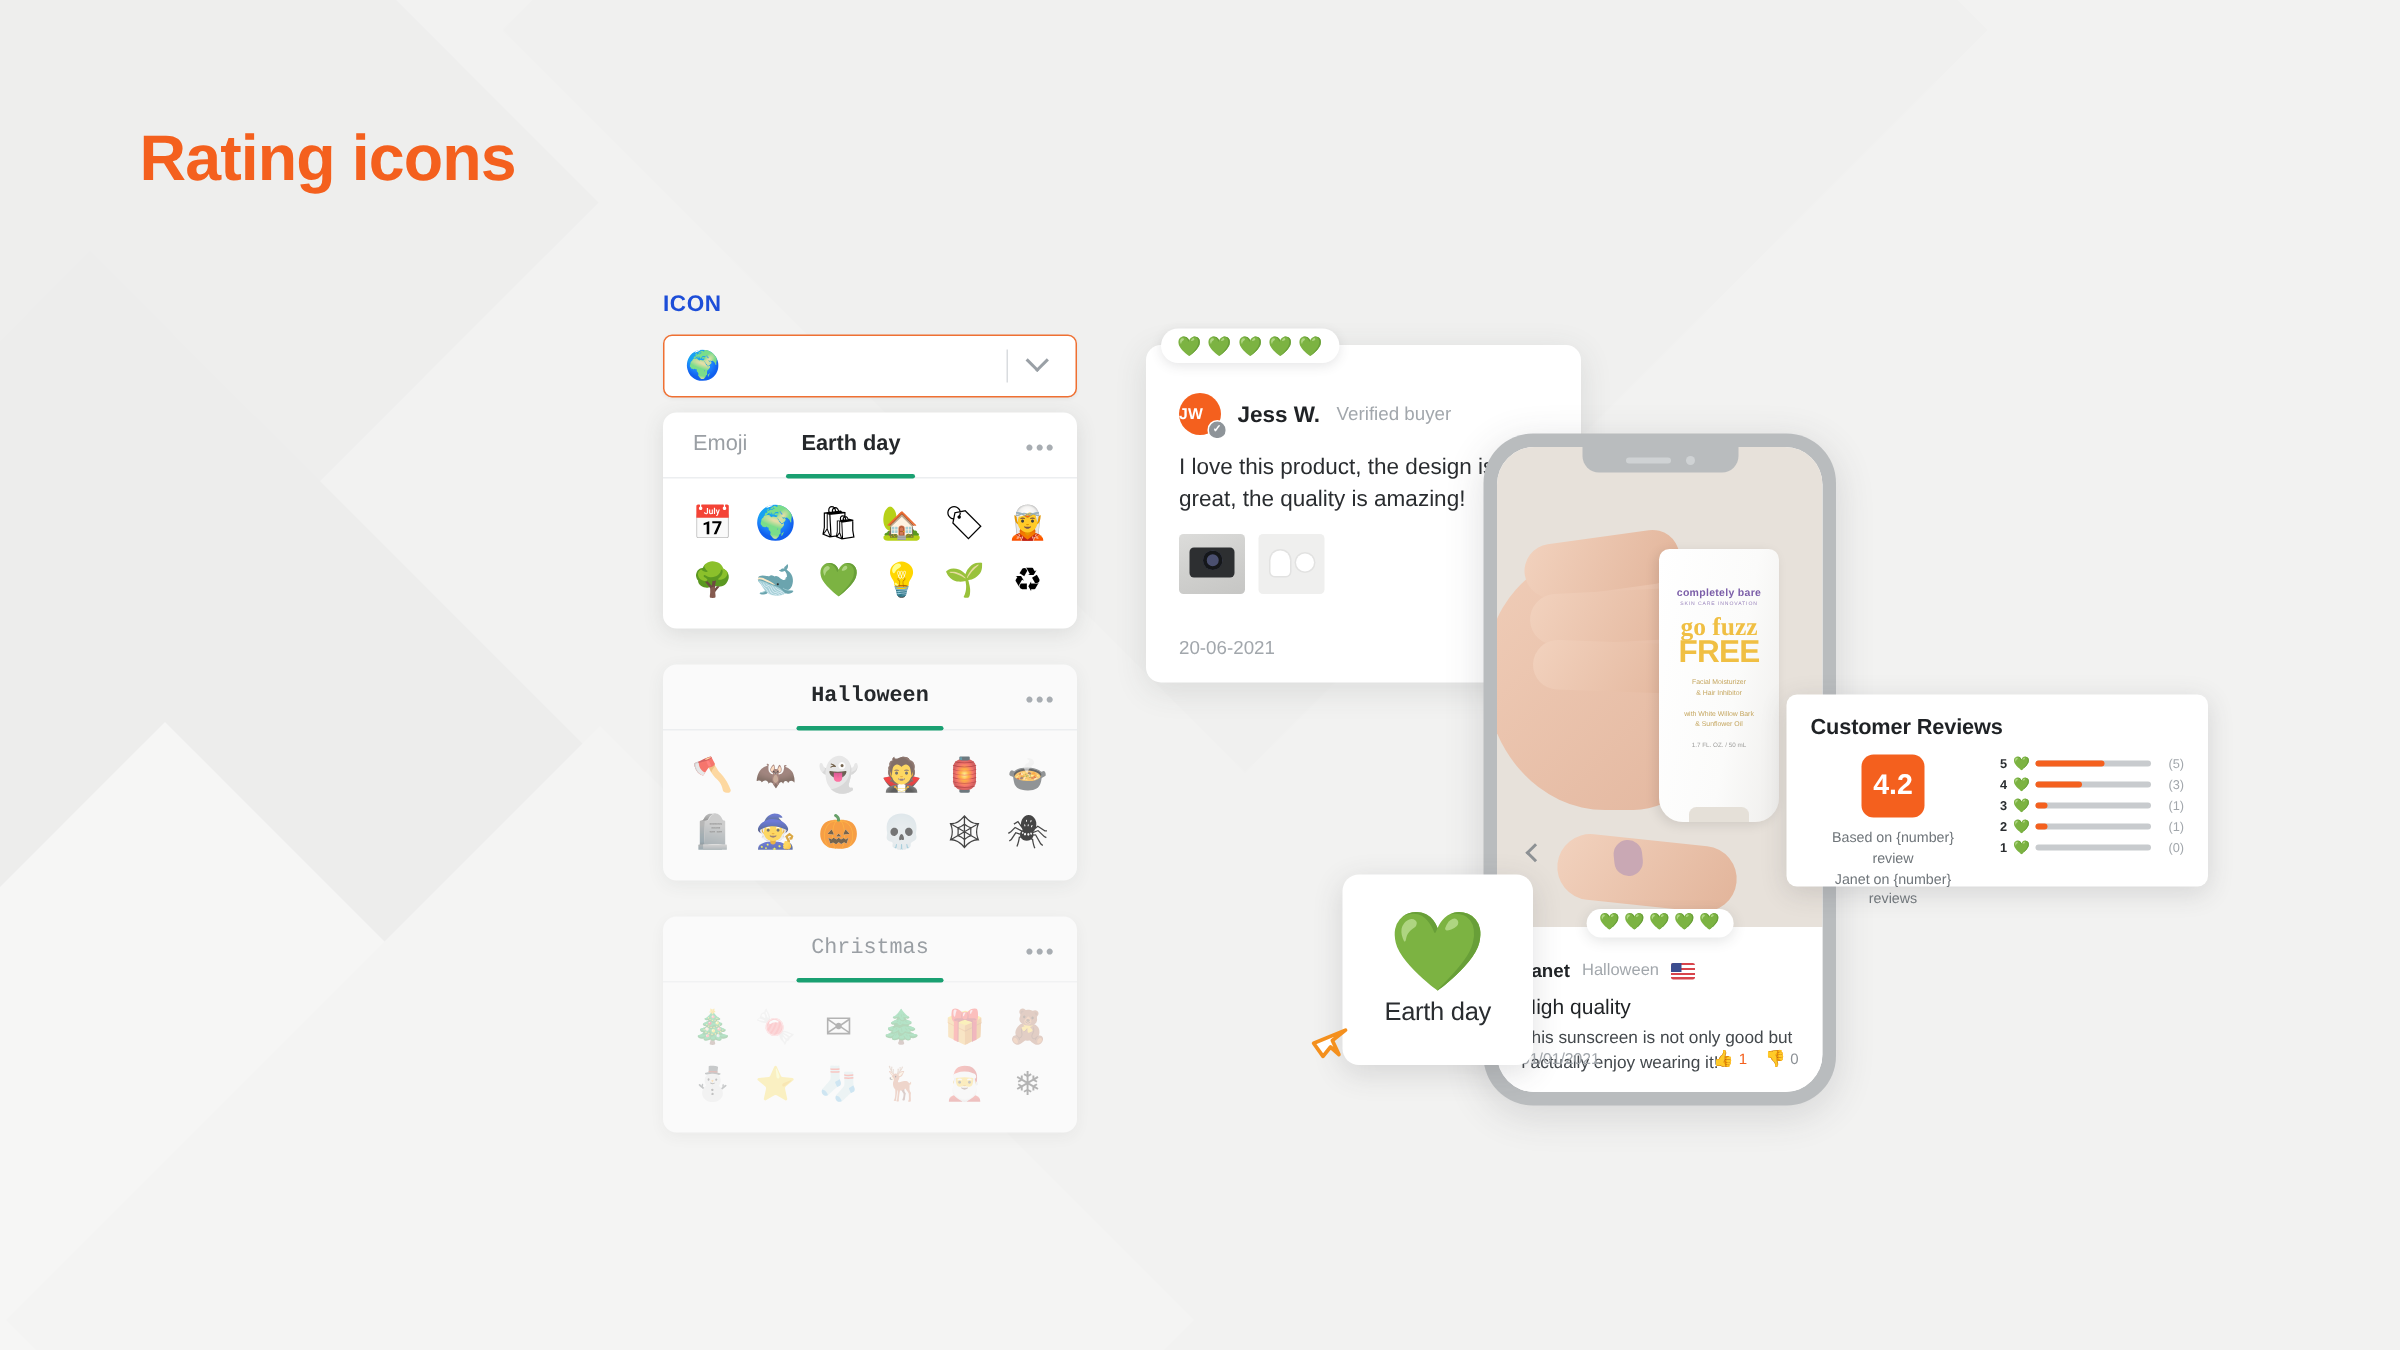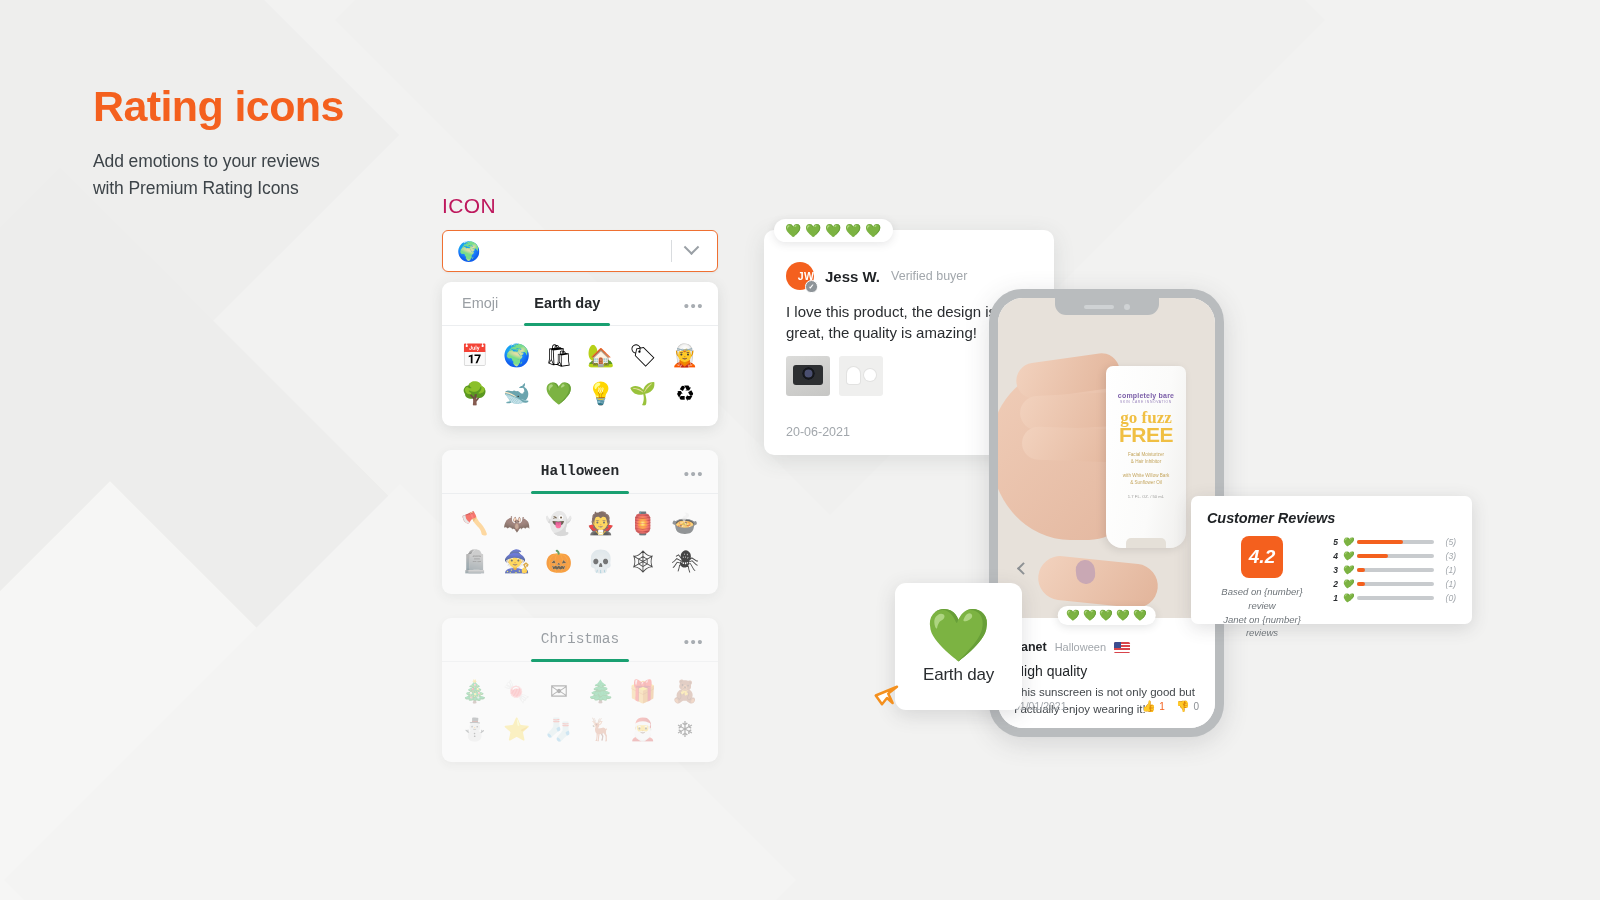--- a/index.html
+++ b/index.html
@@ -32,21 +32,21 @@
     letter-spacing: -0.6px; line-height: 1.12;
   }
   #page-subtitle {
     margin-top: 18px; font-size: 17.5px; color: #3d4449;
     line-height: 1.55; letter-spacing: -0.1px;
   }
 
   
   #icon-col { position: absolute; left: 442px; top: 194px; width: 276px; }
   #icon-label {
-    font-size: 21px; font-weight: 400; color: #be185d;
+    font-size: 15px; font-weight: 700; color: #1d4ed8;
     letter-spacing: 0.4px; margin-bottom: 12px;
   }
   #icon-select {
     height: 42px; background: #fff; border: 1.6px solid #ef7032;
     border-radius: 6px; display: flex; align-items: center;
     padding: 0 4px 0 14px; box-shadow: 0 1px 3px rgba(0,0,0,.05);
   }
   #icon-select .sel-val { flex: 1; display: flex; align-items: center; }
   .divider-v { width: 1px; height: 22px; background: #d9dcdf; margin-right: 14px; }
   .chev { width: 11px; height: 11px; border-right: 2px solid #9aa0a6;
@@ -85,21 +85,21 @@
     background: #fff; border-radius: 10px; box-shadow: 0 5px 22px rgba(60,64,67,.12);
   }
   #review-stars-pill {
     position: absolute; left: 10px; top: -11px; background: #fff;
     border-radius: 14px; padding: 5px 11px; display: flex; gap: 4px;
     box-shadow: 0 2px 8px rgba(60,64,67,.13); font-size: 13px; line-height: 1;
   }
   #review-head { display: flex; align-items: center; padding: 32px 0 0 22px; gap: 11px; }
   .avatar { position: relative; width: 28px; height: 28px; border-radius: 50%;
             background: #f4601e; color: #fff; font-size: 10.5px; font-weight: bold;
-            display: flex; align-items: center; justify-content: flex-end; letter-spacing: .2px; }
+            display: flex; align-items: center; justify-content: flex-start; letter-spacing: .2px; }
   .verified-badge {
     position: absolute; right: -4px; bottom: -3px; width: 13px; height: 13px;
     background: #8e9499; border-radius: 50% 50% 45% 45%; border: 1.5px solid #fff;
     display: flex; align-items: center; justify-content: center;
     font-size: 7px; color: #fff; line-height: 1;
   }
   .reviewer-name { font-size: 15px; font-weight: bold; color: #1f2225; }
   .reviewer-tag  { font-size: 12.5px; color: #a2a7ac; }
   #review-body { padding: 12px 22px 0; font-size: 15px; color: #2a2d30; line-height: 1.38; }
   #review-thumbs { display: flex; gap: 9px; padding: 13px 22px 0; }
@@ -188,24 +188,23 @@
   #phone-foot { position: absolute; left: 16px; right: 16px; bottom: 16px;
                 display: flex; align-items: center; justify-content: space-between; }
   .p-date { font-size: 10.5px; color: #a2a7ac; }
   .votes { display: flex; align-items: center; gap: 12px; }
   .vote { display: flex; align-items: center; gap: 3px; font-size: 10px; color: #8a8f94; }
   .vote.up { color: #f4601e; }
   .vote .ic { font-size: 11px; line-height: 1; }
 
   
   #cr-panel {
-    position: absolute; left: 1191px; top: 496px; width: 281px; height: 128px;
+    position: absolute; left: 1191px; top: 463px; width: 281px; height: 128px;
     background: #fff; border-radius: 7px; box-shadow: 0 4px 18px rgba(60,64,67,.16);
     padding: 14px 16px 0;
-    font-style: italic;
   }
   #cr-title { font-size: 14.5px; font-weight: bold; color: #1f2225; letter-spacing: -.1px; }
   #cr-body { display: flex; margin-top: 10px; gap: 14px; }
   #cr-left { width: 110px; text-align: center; }
   #cr-score {
     width: 42px; height: 42px; margin: 0 auto; background: #f4601e; border-radius: 8px;
     color: #fff; font-size: 19px; font-weight: bold;
     display: flex; align-items: center; justify-content: center;
   }
   .cr-based { margin-top: 7px; font-size: 9.5px; color: #6f757a; line-height: 1.45; }
@@ -233,22 +232,20 @@
 <div id="stage">
 
   <div class="bg-shape bg-e"></div>
   <div class="bg-shape bg-a"></div>
   <div class="bg-shape bg-b"></div>
   <div class="bg-shape bg-d"></div>
   <div class="bg-shape bg-c"></div>
 
   <div id="headline">
     <div id="page-title">Rating icons</div>
-    <div id="page-subtitle" style="white-space:pre-line;">Add emotions to your reviews
-with Premium Rating Icons</div>
   </div>
 
   <div id="icon-col">
     <div id="icon-label">ICON</div>
 
     <div id="icon-select">
       <span class="sel-val" style="font-size:19px;">🌍</span>
       <span class="divider-v"></span>
       <span class="chev"></span>
     </div>

